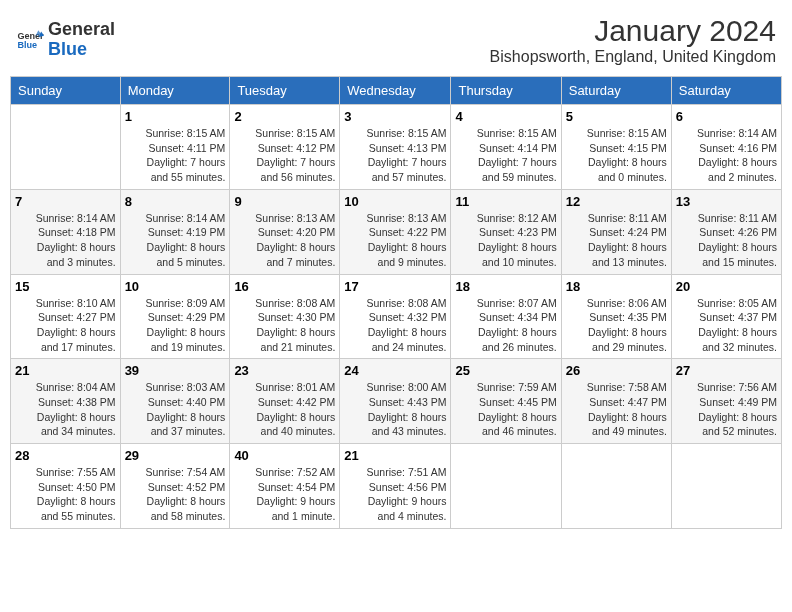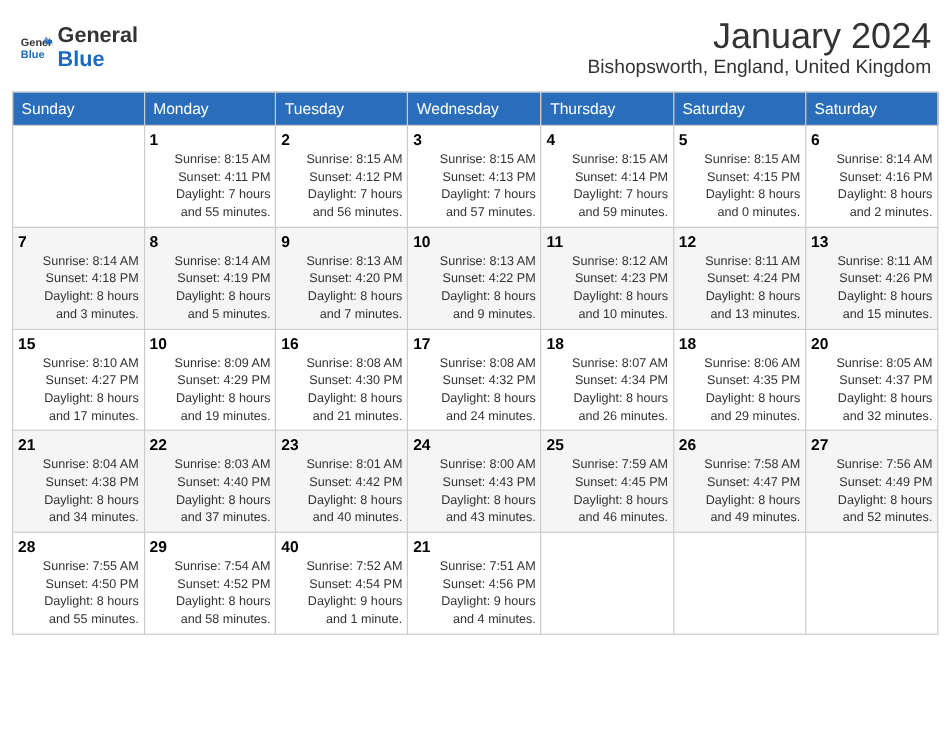--- a/index.html
+++ b/index.html
@@ -205,21 +205,21 @@
           <span class="day-num">20</span>
           <div class="day-info">Sunrise: 8:05 AM<br>Sunset: 4:37 PM<br>Daylight: 8 hours<br>and 32 minutes.</div>
         </td>
       </tr>
       <tr>
         <td>
           <span class="day-num">21</span>
           <div class="day-info">Sunrise: 8:04 AM<br>Sunset: 4:38 PM<br>Daylight: 8 hours<br>and 34 minutes.</div>
         </td>
         <td>
-          <span class="day-num">22</span>
+          <span class="day-num">39</span>
           <div class="day-info">Sunrise: 8:03 AM<br>Sunset: 4:40 PM<br>Daylight: 8 hours<br>and 37 minutes.</div>
         </td>
         <td>
           <span class="day-num">23</span>
           <div class="day-info">Sunrise: 8:01 AM<br>Sunset: 4:42 PM<br>Daylight: 8 hours<br>and 40 minutes.</div>
         </td>
         <td>
           <span class="day-num">24</span>
           <div class="day-info">Sunrise: 8:00 AM<br>Sunset: 4:43 PM<br>Daylight: 8 hours<br>and 43 minutes.</div>
         </td>

